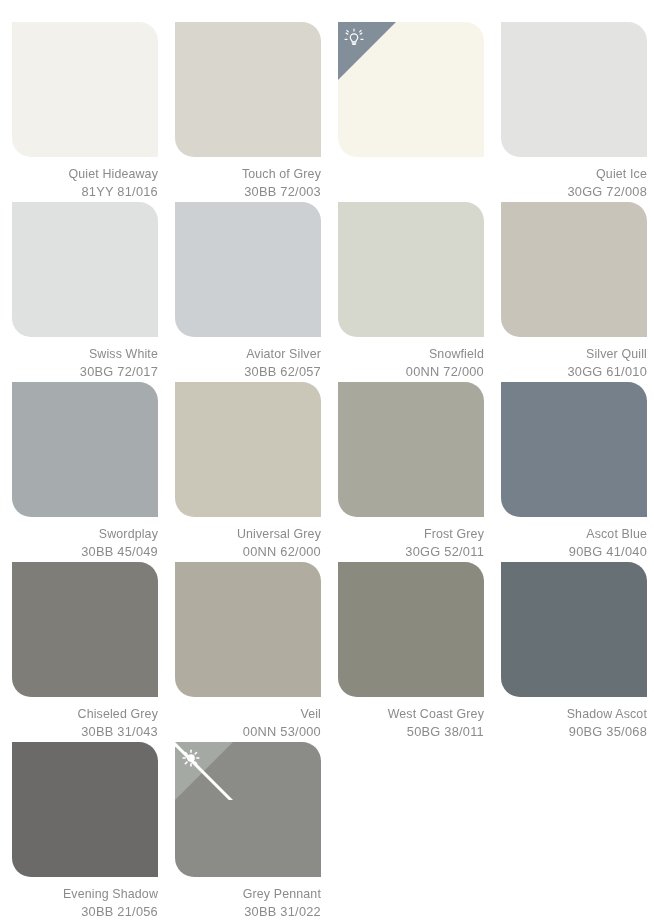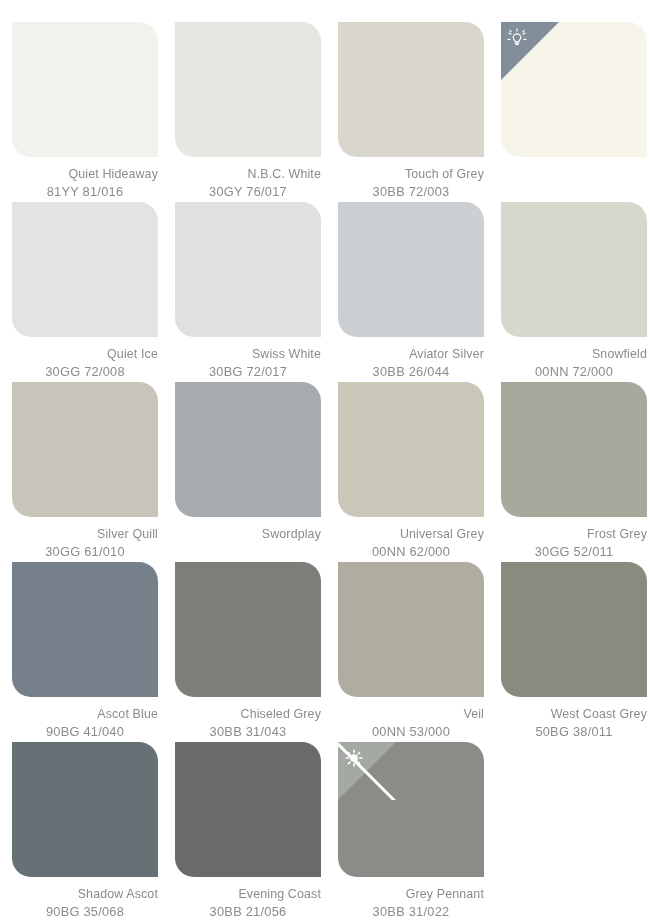--- a/index.html
+++ b/index.html
@@ -102,44 +102,34 @@
   }
   .color-name {
     font-size: 12.4px;
     letter-spacing: 0.15px;
     white-space: nowrap;
   }
   .color-code {
     font-size: 12.8px;
     letter-spacing: 0.25px;
     white-space: nowrap;
-    text-align: center;
   }
 </style>
 </head>
 <body>
 
 <div id="palette-page">
   <div class="swatch-grid">
       <div class="swatch-cell">
         <div class="chip-wrap">
           <div class="chip" style="background: rgb(242, 241, 235);"></div>
         </div>
         <div class="labels">
           <div class="color-name">Quiet Hideaway</div>
           <div class="color-code">81YY 81/016</div>
-        </div>
-      </div>
-      <div class="swatch-cell">
-        <div class="chip-wrap">
-          <div class="chip" style="background: rgb(230, 231, 227);"></div>
-        </div>
-        <div class="labels">
-          <div class="color-name">N.B.C. White</div>
-          <div class="color-code">30GY 76/017</div>
         </div>
       </div>
       <div class="swatch-cell">
         <div class="chip-wrap">
           <div class="chip" style="background: rgb(217, 214, 205);"></div>
         </div>
         <div class="labels">
           <div class="color-name">Touch of Grey</div>
           <div class="color-code">30BB 72/003</div>
         </div>
@@ -184,21 +174,21 @@
           <div class="color-name">Swiss White</div>
           <div class="color-code">30BG 72/017</div>
         </div>
       </div>
       <div class="swatch-cell">
         <div class="chip-wrap">
           <div class="chip" style="background: rgb(205, 208, 211);"></div>
         </div>
         <div class="labels">
           <div class="color-name">Aviator Silver</div>
-          <div class="color-code">30BB 26/044</div>
+          <div class="color-code">30BB 62/057</div>
         </div>
       </div>
       <div class="swatch-cell">
         <div class="chip-wrap">
           <div class="chip" style="background: rgb(215, 216, 205);"></div>
         </div>
         <div class="labels">
           <div class="color-name">Snowfield</div>
           <div class="color-code">00NN 72/000</div>
         </div>
@@ -211,20 +201,21 @@
           <div class="color-name">Silver Quill</div>
           <div class="color-code">30GG 61/010</div>
         </div>
       </div>
       <div class="swatch-cell">
         <div class="chip-wrap">
           <div class="chip" style="background: rgb(166, 171, 173);"></div>
         </div>
         <div class="labels">
           <div class="color-name">Swordplay</div>
+          <div class="color-code">30BB 45/049</div>
         </div>
       </div>
       <div class="swatch-cell">
         <div class="chip-wrap">
           <div class="chip" style="background: rgb(202, 199, 184);"></div>
         </div>
         <div class="labels">
           <div class="color-name">Universal Grey</div>
           <div class="color-code">00NN 62/000</div>
         </div>
@@ -281,21 +272,21 @@
         <div class="labels">
           <div class="color-name">Shadow Ascot</div>
           <div class="color-code">90BG 35/068</div>
         </div>
       </div>
       <div class="swatch-cell">
         <div class="chip-wrap">
           <div class="chip" style="background: rgb(107, 106, 104);"></div>
         </div>
         <div class="labels">
-          <div class="color-name">Evening Coast</div>
+          <div class="color-name">Evening Shadow</div>
           <div class="color-code">30BB 21/056</div>
         </div>
       </div>
       <div class="swatch-cell">
         <div class="chip-wrap">
           <div class="chip" style="background: rgb(139, 139, 135);">
             <div class="corner-badge light">
               <div class="tri" style="border-left-color: rgb(164, 169, 164);"></div>
               <div class="divider"></div>
               <div class="glyph"><svg viewBox="0 0 24 24" width="22" height="22">

